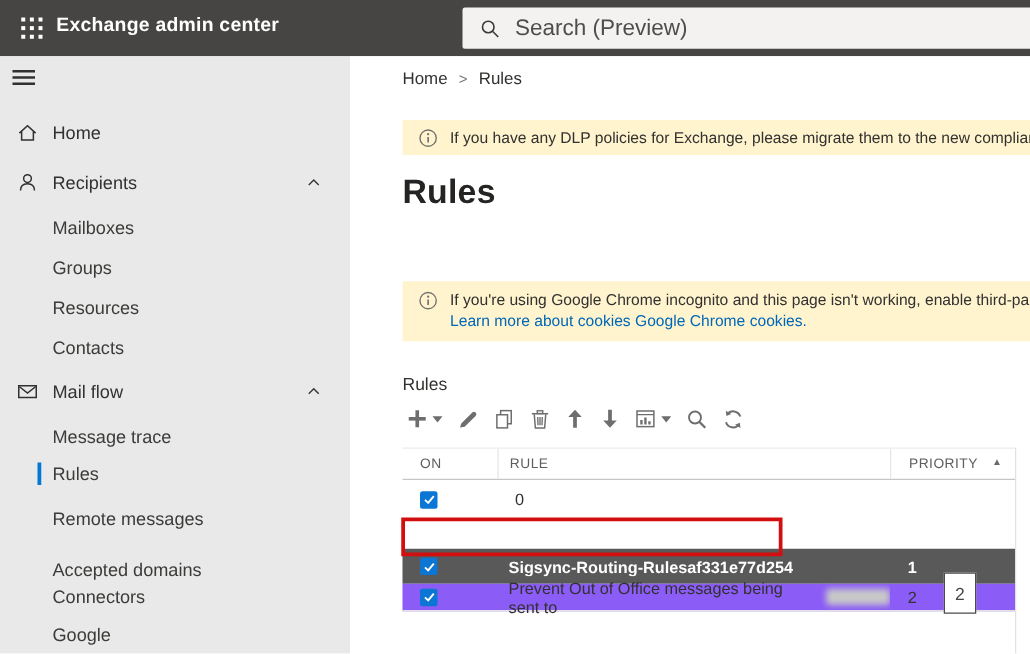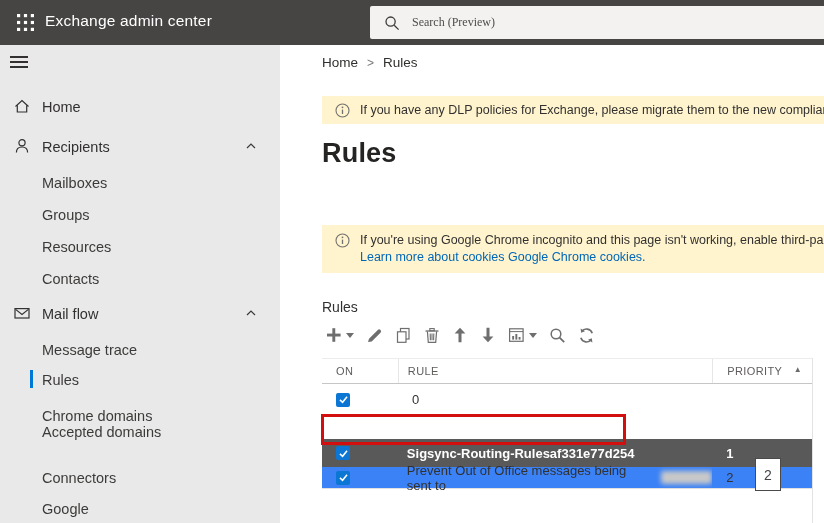--- a/index.html
+++ b/index.html
@@ -4,23 +4,23 @@
 <style>
   * { margin:0; padding:0; box-sizing:border-box; }
   html,body { background:#fff; }
   #screen {
     position:relative; width:824px; height:523px; overflow:hidden;
     font-family:"Liberation Sans", sans-serif; color:#323130; background:#fff;
   }
   
   .topbar { position:absolute; left:0; top:0; width:824px; height:45px; background:#464544; }
   .waffle { position:absolute; left:8px; top:11px; width:34px; height:23px; display:flex; align-items:center; justify-content:center; cursor:pointer; }
-  .topbar-title { position:absolute; left:45px; top:12px; font-size:15.5px; font-weight:400; color:#ffffff; letter-spacing:.2px; }
+  .topbar-title { position:absolute; left:45px; top:12px; font-size:15.5px; font-weight:700; color:#ffffff; letter-spacing:.2px; }
   .searchbox { position:absolute; left:370px; top:6px; width:460px; height:33px; background:#f3f2f1; border-radius:2px; display:flex; align-items:center; padding-left:14px; }
-  .searchbox input { border:none; outline:none; background:transparent; font-family:Liberation Serif, serif; font-size:12px; color:#323130; margin-left:12px; width:360px; }
+  .searchbox input { border:none; outline:none; background:transparent; font-family:Liberation Sans, sans-serif; font-size:18px; color:#323130; margin-left:12px; width:360px; }
   .searchbox input::placeholder { color:#4f4d4b; opacity:1; }
 
   
   .sidebar { position:absolute; left:0; top:45px; width:280px; height:478px; background:#e9e9e9; }
   .nav-row { position:absolute; left:0; height:21px; width:280px; display:flex; align-items:center; font-size:14.5px; color:#323130; cursor:pointer; }
   .nav-row .nav-icon { position:absolute; left:13px; top:1px; width:18px; height:18px; }
   .nav-label0 { position:absolute; left:42px; }
   .nav-label1 { position:absolute; left:42px; color:#3c3b39; }
   .nav-chevron { position:absolute; right:22px; top:3px; width:14px; height:14px; }
   .hamburger { position:absolute; left:10px; top:11px; width:20px; height:16px; cursor:pointer; }
@@ -49,21 +49,21 @@
   .table { position:absolute; left:42px; top:313px; width:491px; height:188px; border-right:1px solid #e2e2e2; }
   .thead { display:flex; height:26px; border-top:1px solid #ececec; border-bottom:1px solid #c8c6c4; align-items:center; font-size:11px; color:#5f5d5b; letter-spacing:.4px; }
   .th { height:100%; display:flex; align-items:center; }
   .th-on { width:76px; padding-left:14px; }
   .th-rule { width:315px; padding-left:9px; border-left:1px solid #e6e6e6; }
   .th-priority { width:100px; padding-left:14px; border-left:1px solid #e6e6e6; position:relative; }
   .sort-arrow { position:absolute; right:10px; top:7px; font-size:8px; color:#6b6b6b; line-height:1; }
   .trow { display:flex; align-items:center; font-size:13px; color:#323130; }
   .row-0 { height:31px; background:#ffffff; }
   .row-1 { height:28px; background:#595959; color:#ffffff; font-weight:700;margin-top:24px; }
-  .row-2 { height:22px; background:#3b82f6; border-bottom:1px solid #e1e1e1;justify-content:center; }
+  .row-2 { height:22px; background:#8b5cf6; border-bottom:1px solid #e1e1e1;justify-content:center; }
   .td-on { width:76px; padding-left:14px; display:flex; align-items:center; }
   .td-rule { width:315px; padding-left:9px; display:flex; align-items:center; overflow:hidden; }
   .td-priority { width:100px; padding-left:14px; }
   .checkbox { width:14px; height:14px; background:#0b76d4; border-radius:2px; display:flex; align-items:center; justify-content:center; cursor:pointer; }
   .redacted { display:inline-block; height:13px; background:#c8c8c8; filter:blur(2.5px); margin-left:8px; border-radius:2px; }
   .redacted-1 { width:74px; }
   .redacted-2 { width:54px; }
 
   
   .annot-rect { position:absolute; left:41px; top:369px; width:305px; height:31px; border:3px solid #d30e0e; z-index:20; pointer-events:none; }
@@ -153,23 +153,23 @@
     </div>
 
     <div class="nav-row" style="top:294px">
       <span class="nav-label1">Message trace</span>
     </div>
     <div class="nav-row" style="top:324px">
       <span class="sel-bar"></span>
       <span class="nav-label1">Rules</span>
     </div>
     <div class="nav-row" style="top:360px">
-      <span class="nav-label1">Chrome domains</span>
-    </div>
-    <div class="nav-row" style="top:376px">
+      <span class="nav-label1">Remote messages</span>
+    </div>
+    <div class="nav-row" style="top:401px">
       <span class="nav-label1">Accepted domains</span>
     </div>
     <div class="nav-row" style="top:422px">
       <span class="nav-label1">Connectors</span>
     </div>
     <div class="nav-row" style="top:453px">
       <span class="nav-label1">Google</span>
     </div>
   </div>
 

